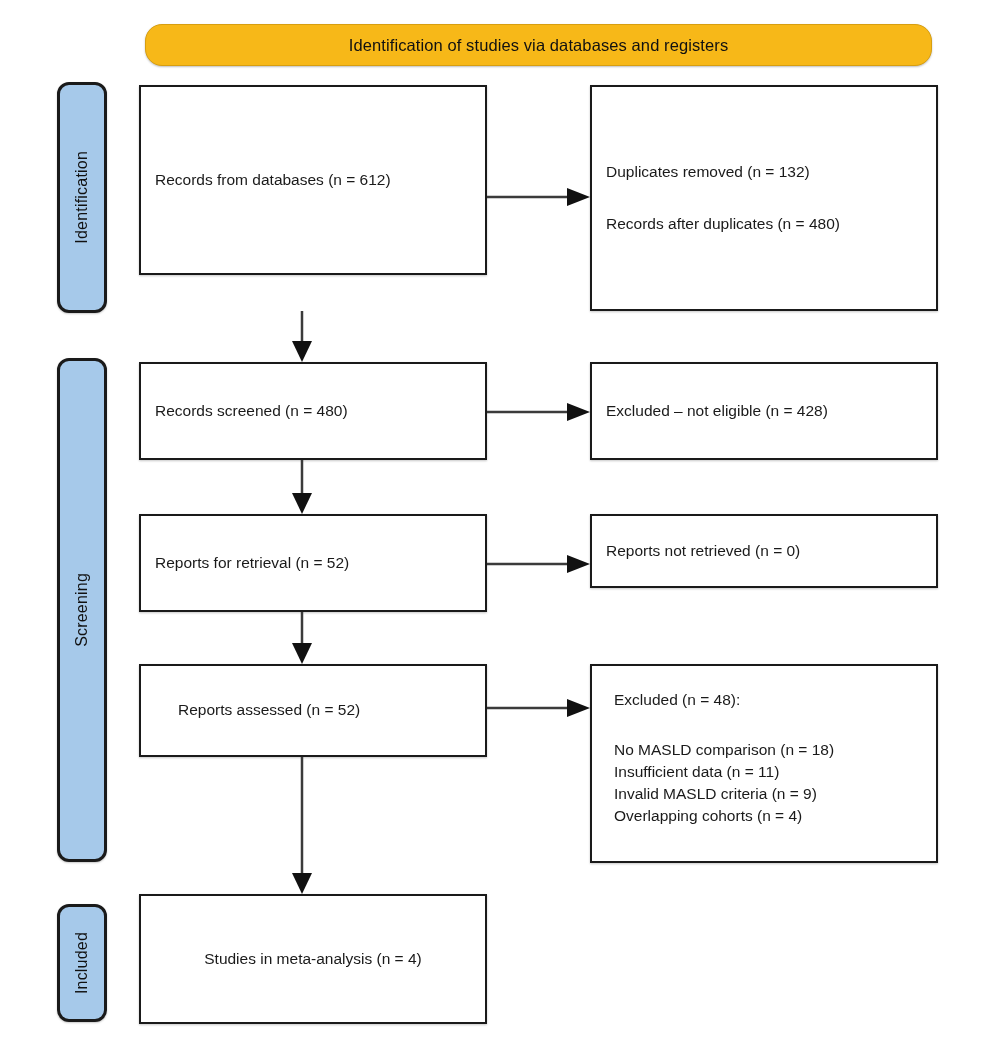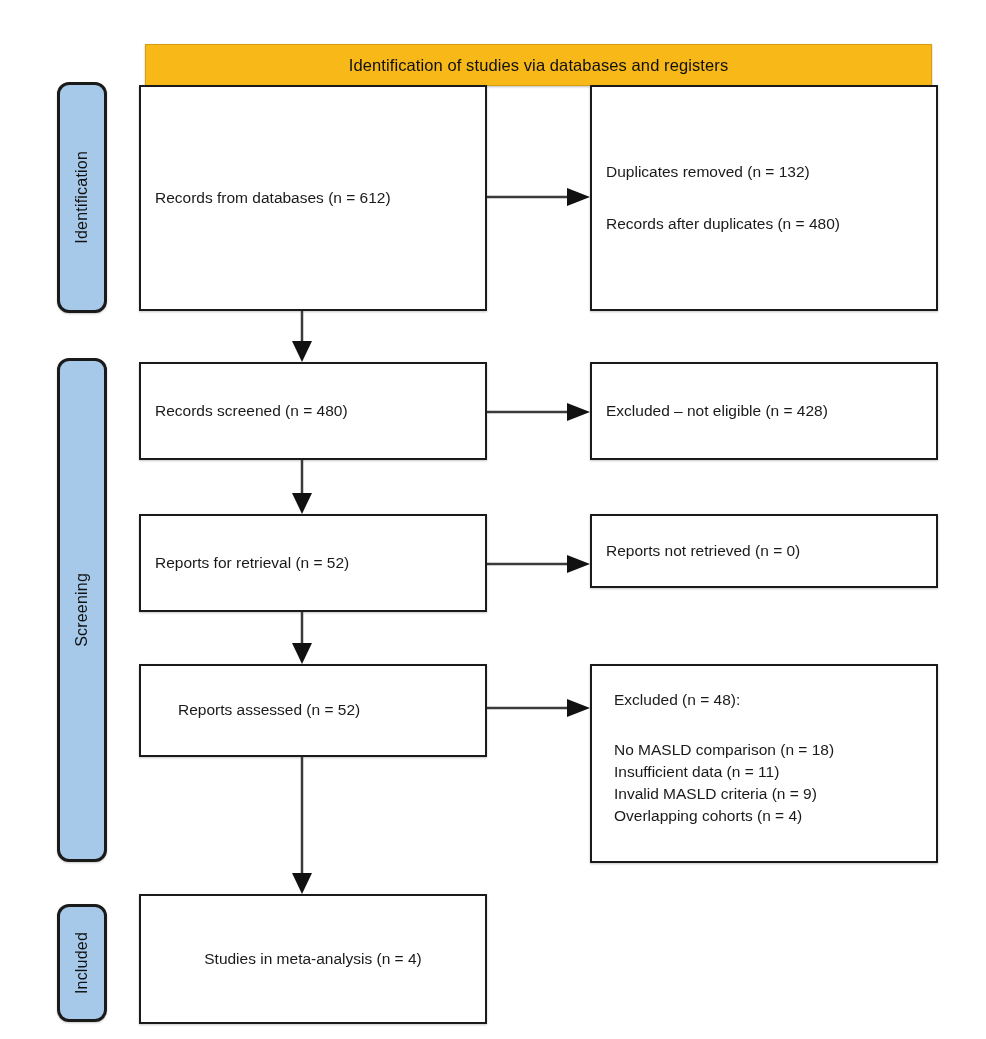--- a/index.html
+++ b/index.html
@@ -20,27 +20,26 @@
 
   
   .header-banner {
     position: absolute;
     left: 145px;
     top: 24px;
     width: 787px;
     height: 42px;
     background: #F7B818;
     border: 1px solid #D79E10;
-    border-radius: 0;
+    border-radius: 17px;
     box-sizing: border-box;
     display: flex;
     align-items: center;
     justify-content: center;
     box-shadow: 0 1px 2px rgba(0,0,0,0.25);
-    margin-top: 20px;
   }
   .header-banner .banner-text {
     font-size: 16.5px;
     color: #111111;
     font-weight: 400;
     letter-spacing: 0.1px;
     white-space: nowrap;
   }
 
   
@@ -116,21 +115,21 @@
   </div>
 
   <div class="stage-label" style="left:57px; top:358px; width:50px; height:504px;">
     <span class="stage-text">Screening</span>
   </div>
 
   <div class="stage-label" style="left:57px; top:904px; width:50px; height:118px;">
     <span class="stage-text">Included</span>
   </div>
 
-  <div class="flow-box" style="left:139px; top:85px; width:348px; height:226px;">
+  <div class="flow-box" style="left:139px; top:85px; width:348px; height:190px;">
     <span class="line">Records from databases (n = 612)</span>
   </div>
 
   <div class="flow-box" style="left:590px; top:85px; width:348px; height:226px;">
     <span class="line">Duplicates removed (n = 132)</span>
     <span class="line gap-above">Records after duplicates (n = 480)</span>
   </div>
 
   <div class="conn" style="left:487px; top:188px; width:104px; height:18px;">
     <svg width="104" height="18" viewBox="0 0 104 18">

